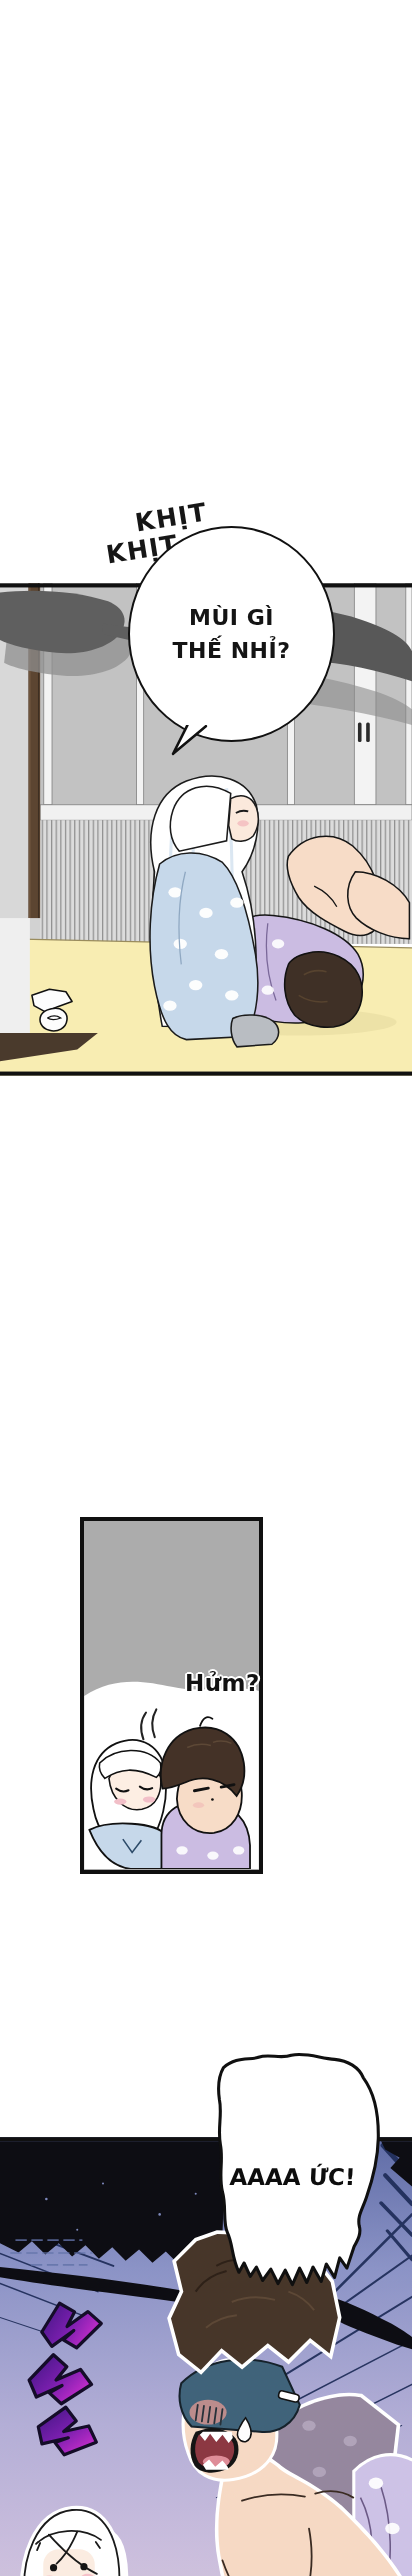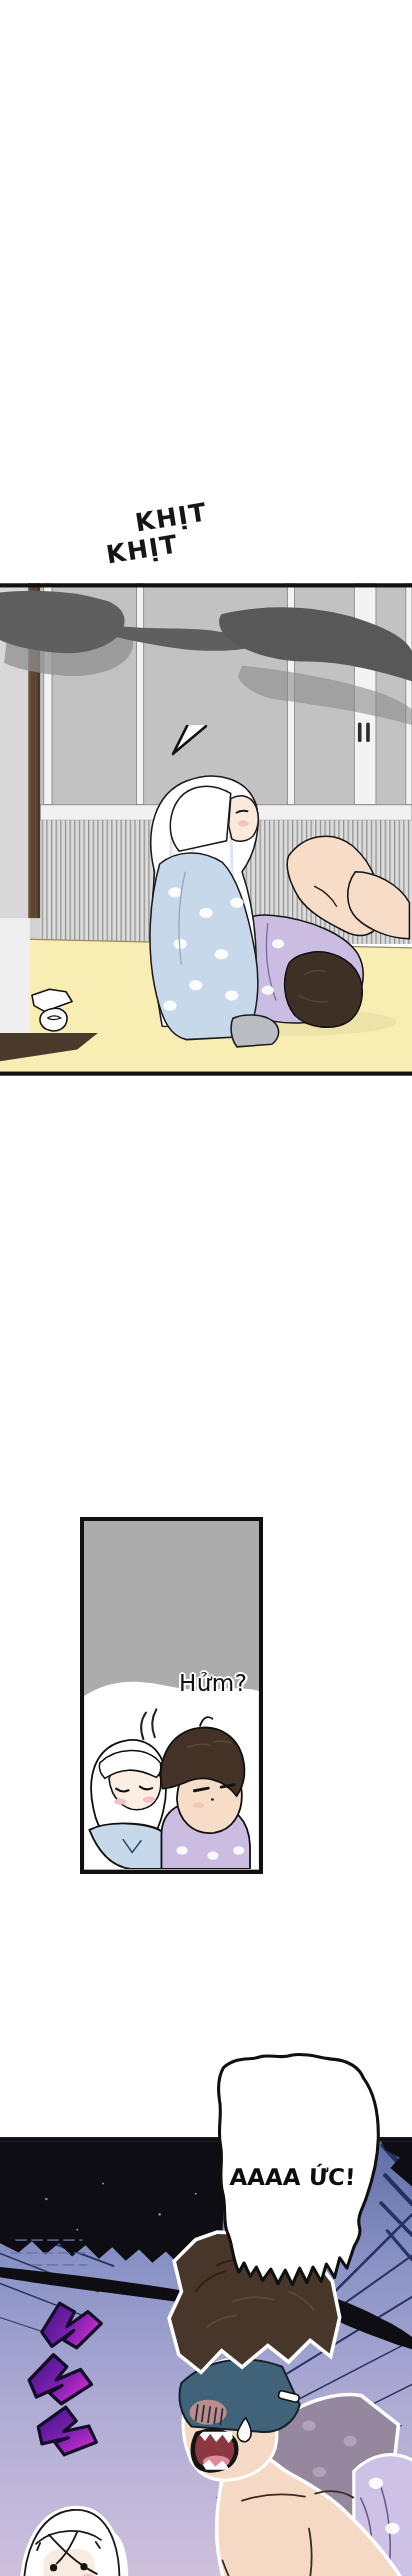--- a/index.html
+++ b/index.html
@@ -8,35 +8,39 @@
   .abs{position:absolute;}
   .sfx{font-weight:700;font-size:25px;color:#161616;letter-spacing:1.5px;white-space:nowrap;z-index:2;}
   #bubble1{left:128px;top:526px;width:203px;height:212px;background:#fff;border:2.6px solid #111;
            border-radius:50%;display:flex;flex-direction:column;align-items:center;justify-content:center;
            z-index:3;text-align:center;}
   #bubble1 .btext{font-weight:700;font-size:22px;color:#141414;line-height:1.5;letter-spacing:0.5px;}
   #tail1{left:170px;top:725px;z-index:4;}
   #panel1{left:0;top:583px;z-index:1;}
   #panel2{left:80px;top:1517px;width:183px;height:357px;background:#acacac;border:4.1px solid #101010;
           box-sizing:border-box;z-index:1;}
-  #hum{left:179px;top:1670px;font-weight:400;font-size:23px;color:#111;z-index:2;letter-spacing:0.5px;
+  #hum{left:185px;top:1670px;font-weight:700;font-size:23px;color:#111;z-index:2;letter-spacing:0.5px;
        text-shadow:-1.5px -1.5px 0 #fff,1.5px -1.5px 0 #fff,-1.5px 1.5px 0 #fff,1.5px 1.5px 0 #fff,0 -2.1px 0 #fff,0 2.1px 0 #fff,-2.1px 0 0 #fff,2.1px 0 0 #fff;}
   #panel3{left:0;top:2137px;z-index:1;}
   #bubble3wrap{left:205px;top:2052px;width:181px;height:260px;z-index:2;}
   #shout{position:absolute;left:0;top:112px;width:175px;text-align:center;font-weight:900;
          font-size:23px;color:#0d0d0d;letter-spacing:0px;transform:skewX(-3deg);}
 </style>
 </head>
 <body>
 
 <div id="page">
 
   <div class="abs sfx" style="left:135px;top:503px;transform:rotate(-9deg);">KHỊT</div>
   <div class="abs sfx" style="left:106px;top:535px;transform:rotate(-9deg);">KHỊT</div>
 
+  <div class="abs" id="bubble1">
+    <div class="btext">MÙI GÌ</div>
+    <div class="btext">THẾ NHỈ?</div>
+  </div>
   <svg class="abs" id="tail1" width="41" height="31" viewBox="0 0 80 60">
     <path d="M34,0 L6,56 L72,0 Z" fill="#ffffff"></path>
     <path d="M34,0 L6,56 M6,56 L70,2" stroke="#111" stroke-width="5" fill="none" stroke-linecap="round"></path>
   </svg>
 
   <svg class="abs" id="panel1" width="412" height="493" viewBox="0 0 800 956">
     <defs>
       <pattern id="slat" width="9" height="10" patternUnits="userSpaceOnUse">
         <rect width="9" height="10" fill="#dcdcdc"></rect>
         <rect width="2.4" height="10" fill="#8f8f8f"></rect>

